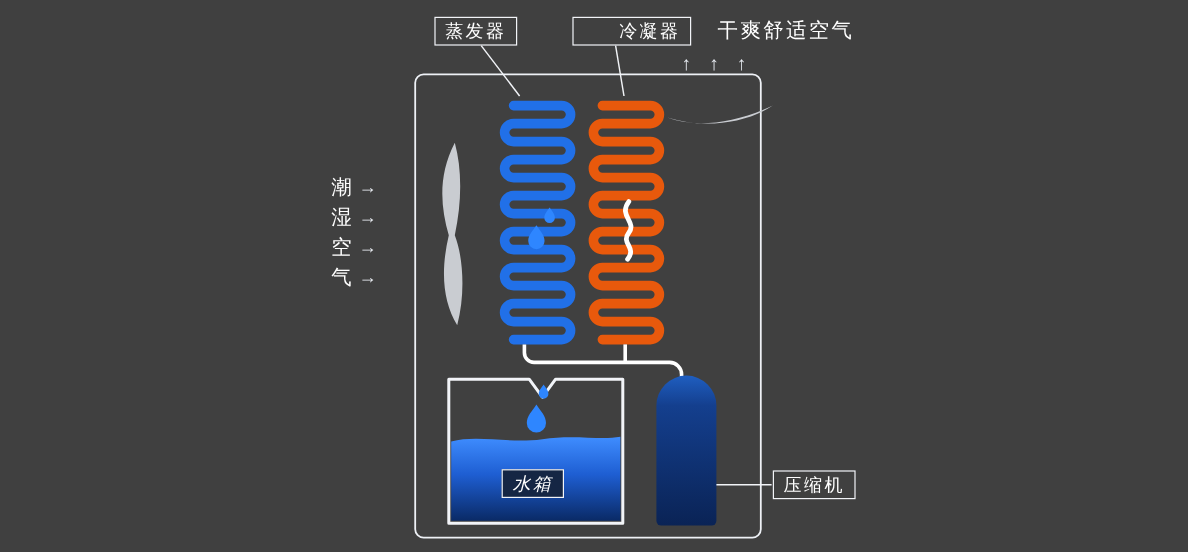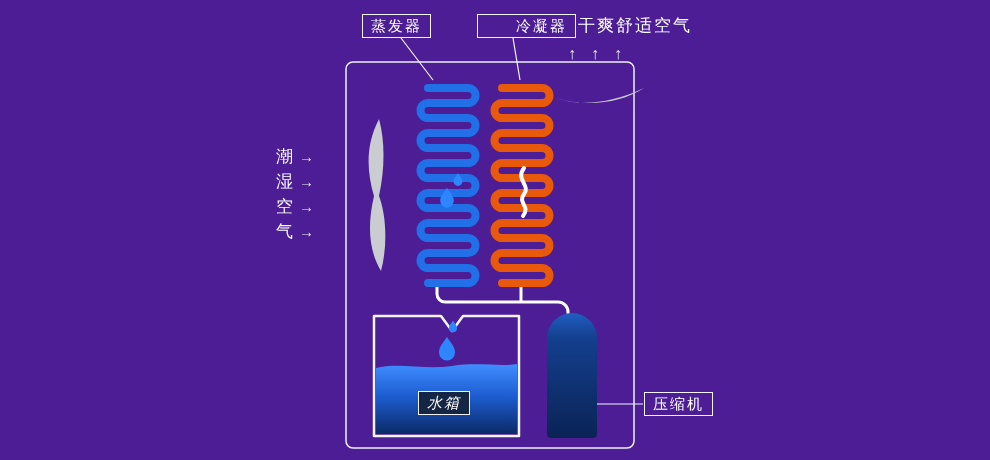--- a/index.html
+++ b/index.html
@@ -1,31 +1,31 @@
 <!DOCTYPE html>
 <html><head>
 <meta charset="utf-8">
 <style>
   html,body{margin:0;padding:0;background:#0e1830;}
   .stage{
     position:relative;width:990px;height:460px;overflow:hidden;
-    background:#4c1d95;
+    background:#404040;
     font-family:"Liberation Sans","DejaVu Sans",sans-serif;
     color:#ffffff;
   }
   .stage svg{position:absolute;left:0;top:0;}
   .label-box{
     position:absolute;box-sizing:border-box;
     border:1px solid #f2f4f8;color:#ffffff;
     font-size:15px;letter-spacing:2px;
     display:flex;align-items:center;justify-content:center;
     padding:2px 8px;height:24px;white-space:nowrap;
   }
   .dry-air{
-    position:absolute;left:578px;top:14px;
+    position:absolute;left:598px;top:14px;
     font-size:17px;letter-spacing:2px;color:#ffffff;white-space:nowrap;text-align:right;
   }
   .up-arrows{
     position:absolute;left:568px;top:46px;width:54px;
     display:flex;justify-content:space-between;
     font-size:16px;color:#e8ecf2;line-height:1;
   }
   .humid{
     position:absolute;left:276px;top:144px;
     font-size:17px;color:#ffffff;

